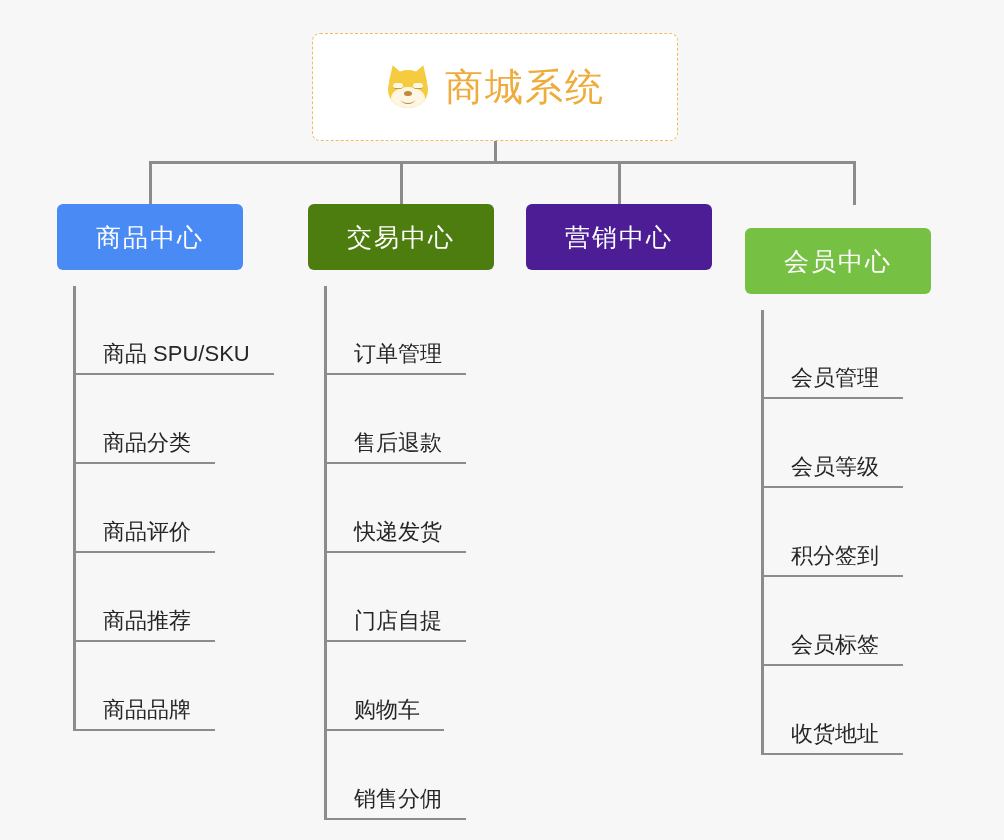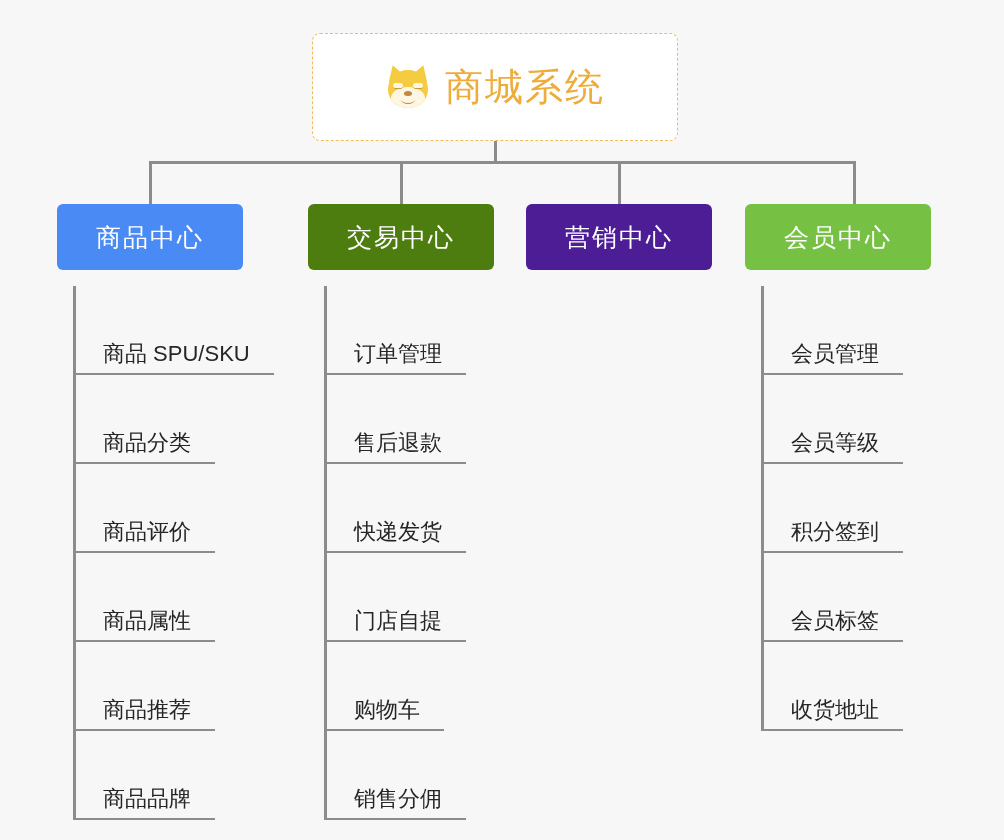--- a/index.html
+++ b/index.html
@@ -210,23 +210,20 @@
       <div class="leaf">
           <span class="leaf-label" style="border-bottom-color: rgb(140, 140, 140);">商品 SPU/SKU</span>
         </div>
       <div class="leaf">
           <span class="leaf-label" style="border-bottom-color: rgb(140, 140, 140);">商品分类</span>
         </div>
       <div class="leaf">
           <span class="leaf-label" style="border-bottom-color: rgb(140, 140, 140);">商品评价</span>
         </div>
       <div class="leaf">
-          <span class="leaf-label" style="border-bottom-color: rgb(140, 140, 140);">商品属性</span>
-        </div>
-      <div class="leaf">
           <span class="leaf-label" style="border-bottom-color: rgb(140, 140, 140);">商品推荐</span>
         </div>
       <div class="leaf">
           <span class="leaf-label" style="border-bottom-color: rgb(140, 140, 140);">商品品牌</span>
         </div>
     </div>
   </div>
 
   <div class="column col-1">
     <div class="cat-box" style="background: #4d7c0f;">交易中心</div>
@@ -251,21 +248,21 @@
           <span class="leaf-label" style="border-bottom-color: rgb(140, 140, 140); text-align: right;">销售分佣</span>
         </div>
     </div>
   </div>
 
   <div class="column col-2">
     <div class="cat-box" style="background: #4c1d95;">营销中心</div>
   </div>
 
   <div class="column col-3">
-    <div class="cat-box" style="background: rgb(118, 192, 68);">会员中心</div>
+    <div class="cat-box" style="background: rgb(118, 192, 68); margin-top: 24px;">会员中心</div>
     <div class="leaves">
       <div class="spine" style="background: rgb(140, 140, 140);"></div>
       <div class="leaf">
           <span class="leaf-label" style="border-bottom-color: rgb(140, 140, 140);">会员管理</span>
         </div>
       <div class="leaf">
           <span class="leaf-label" style="border-bottom-color: rgb(140, 140, 140);">会员等级</span>
         </div>
       <div class="leaf">
           <span class="leaf-label" style="border-bottom-color: rgb(140, 140, 140); margin-top: 8px;">积分签到</span>

